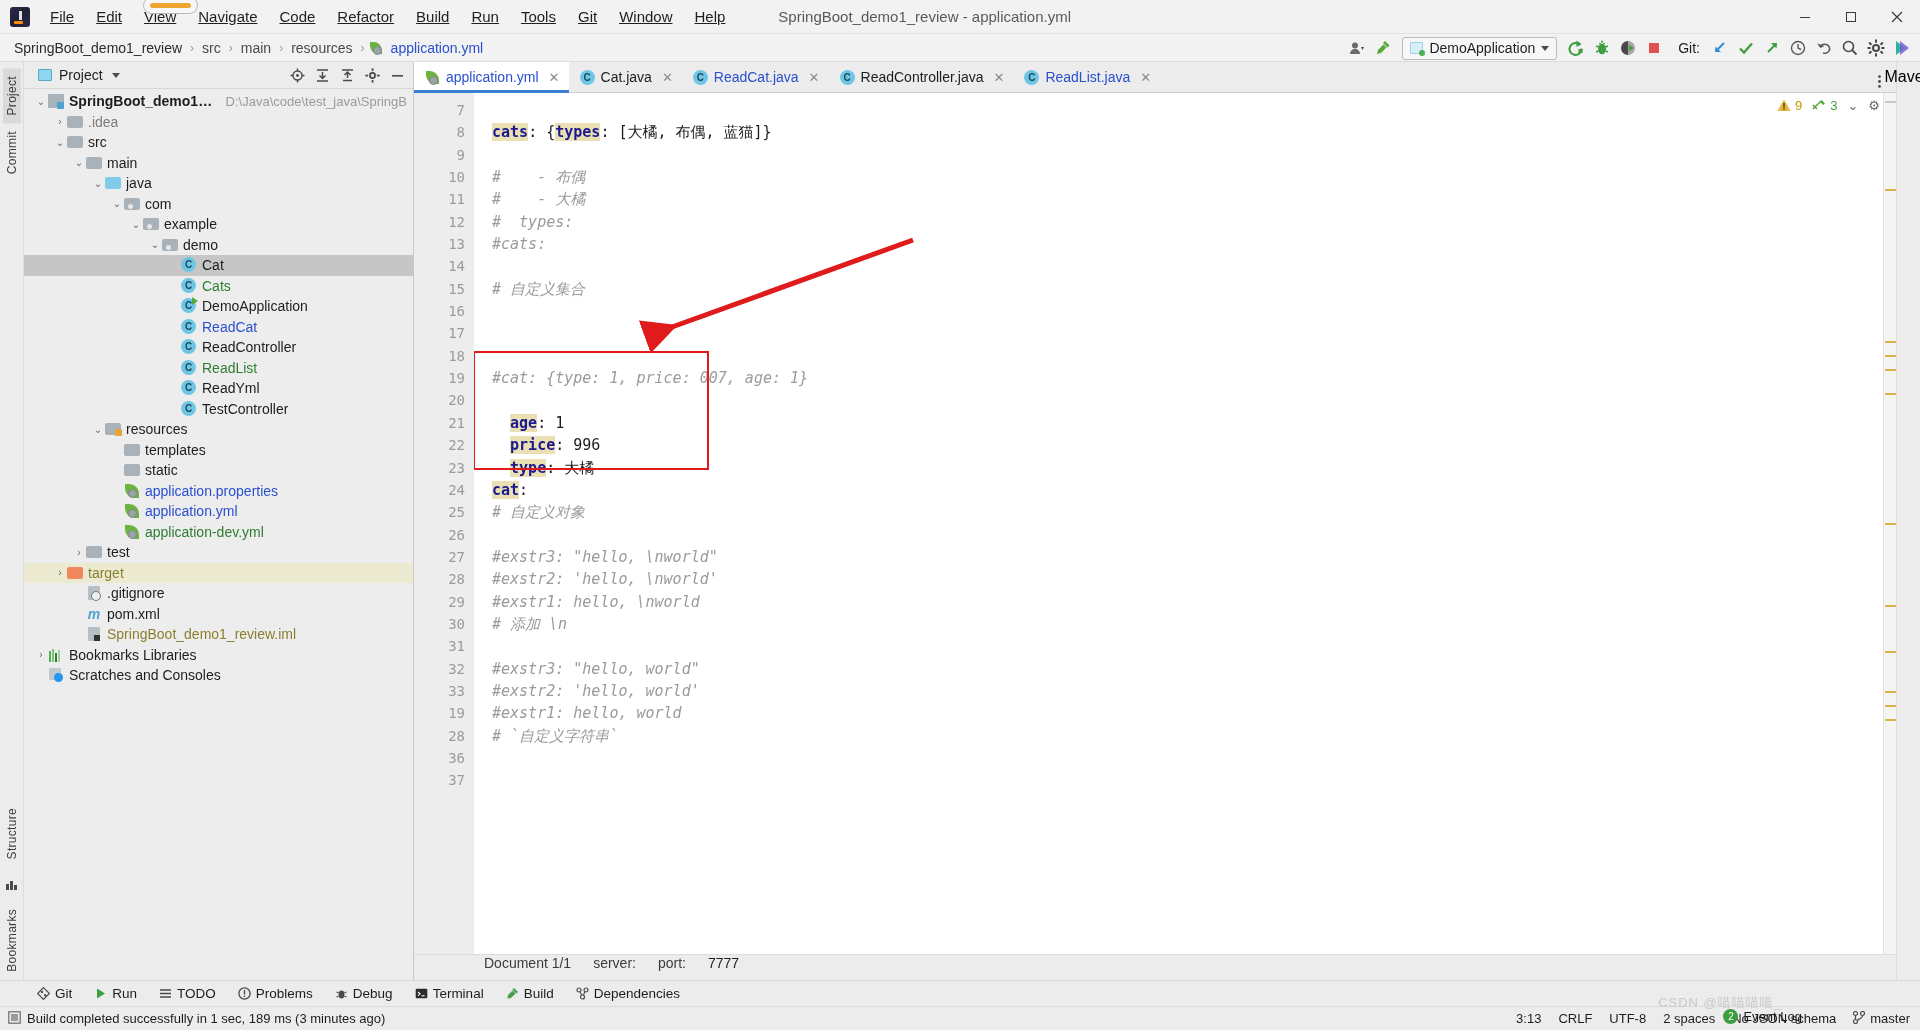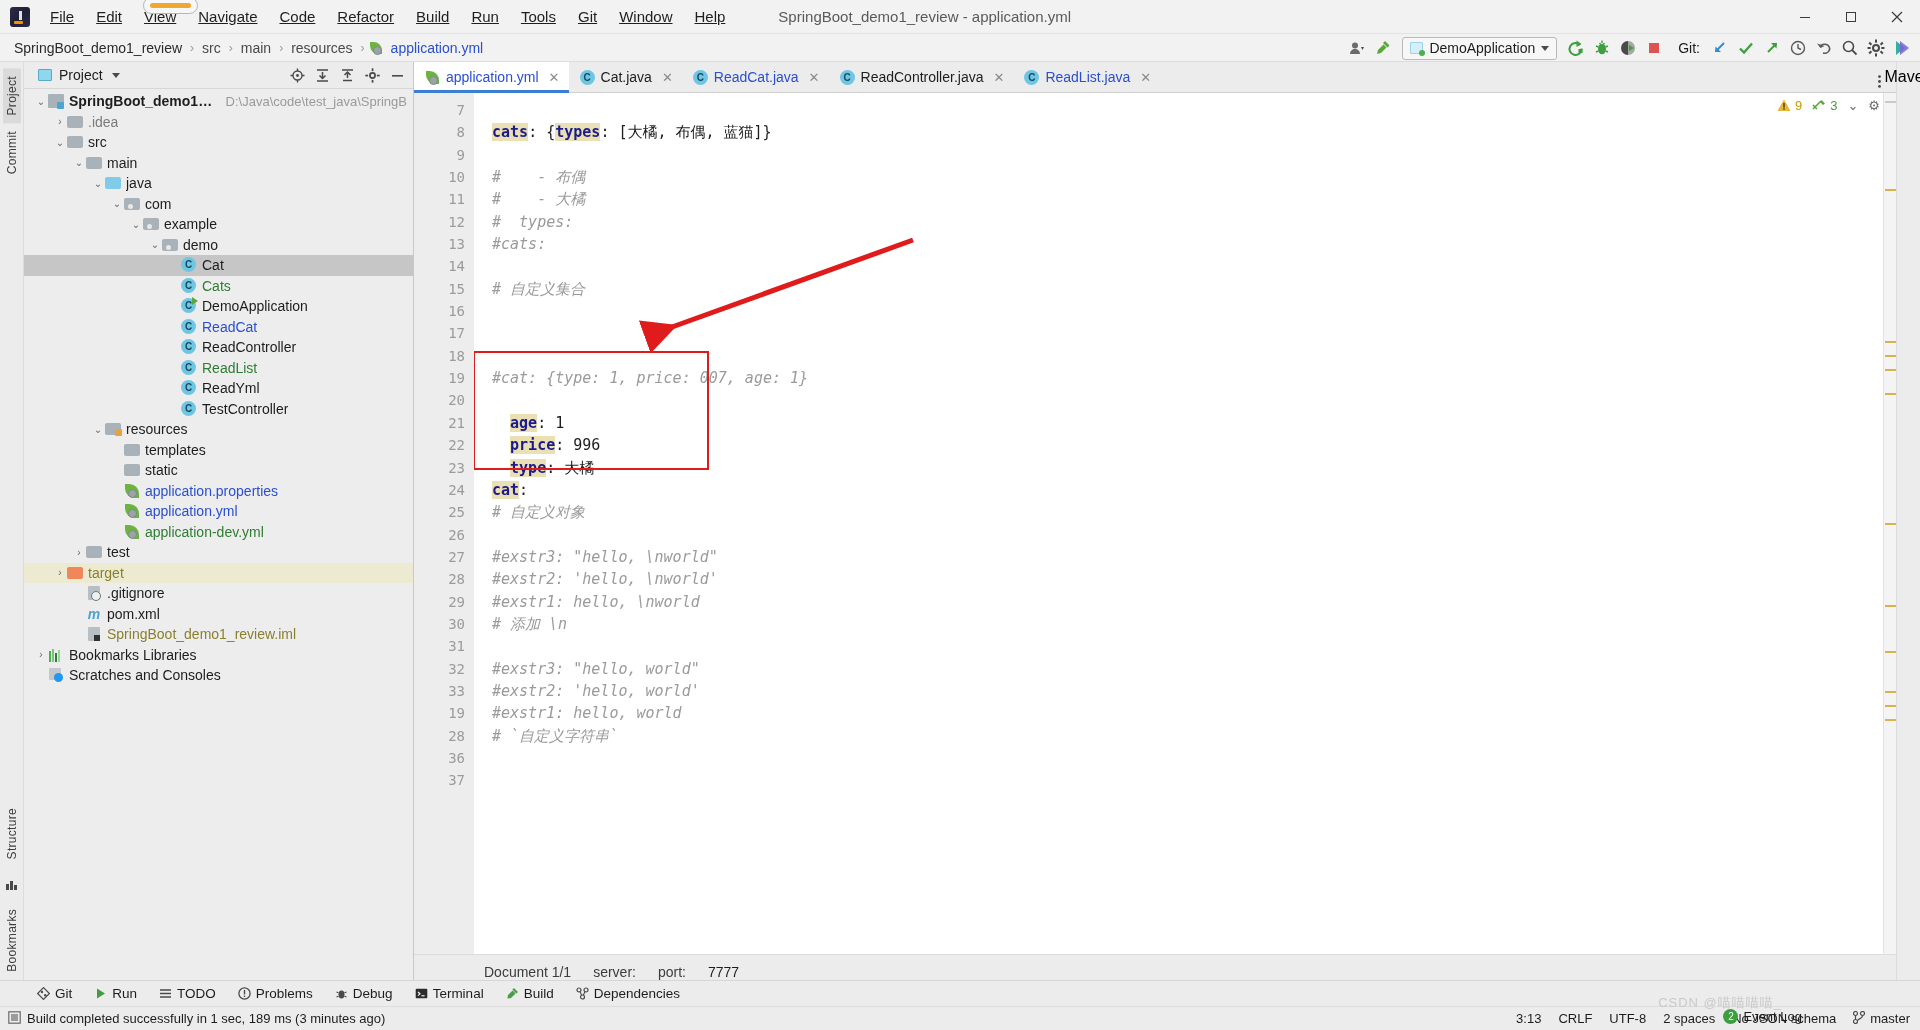--- a/index.html
+++ b/index.html
@@ -197,21 +197,21 @@
   
   .markers{width:13px;flex:none;background:#f4f4f4;position:relative;border-left:1px solid #e2e2e2;}
   .mk{position:absolute;left:1px;width:11px;height:2px;background:#d9b44a;}
   .insp{
     position:absolute;right:16px;top:5px;display:flex;align-items:center;gap:10px;font-size:13px;color:#3c3c3c;z-index:5;
   }
   .insp .w{color:#c19c00;} .insp .g{color:#3f9e3f;}
 
   .ed-status{
     height:26px;flex:none;background:#ececec;border-top:1px solid #dcdcdc;
-    display:flex;align-items:flex-end;gap:22px;padding-left:70px;font-size:14px;color:#2b2b2b;
+    display:flex;align-items:flex-start;gap:22px;padding-left:70px;font-size:14px;color:#2b2b2b;
   }
   .ed-status .lbl{color:#3c3c3c;}
   .ed-status .val{color:#1d1d1d;}
 
   
   .toolwin{
     height:26px;flex:none;background:#ececec;border-top:1px solid #d6d6d6;
     display:flex;align-items:center;gap:0;padding-left:26px;
   }
   .tw{display:flex;align-items:center;gap:5px;font-size:13.5px;color:#1d1d1d;padding:0 11px;height:26px;}

